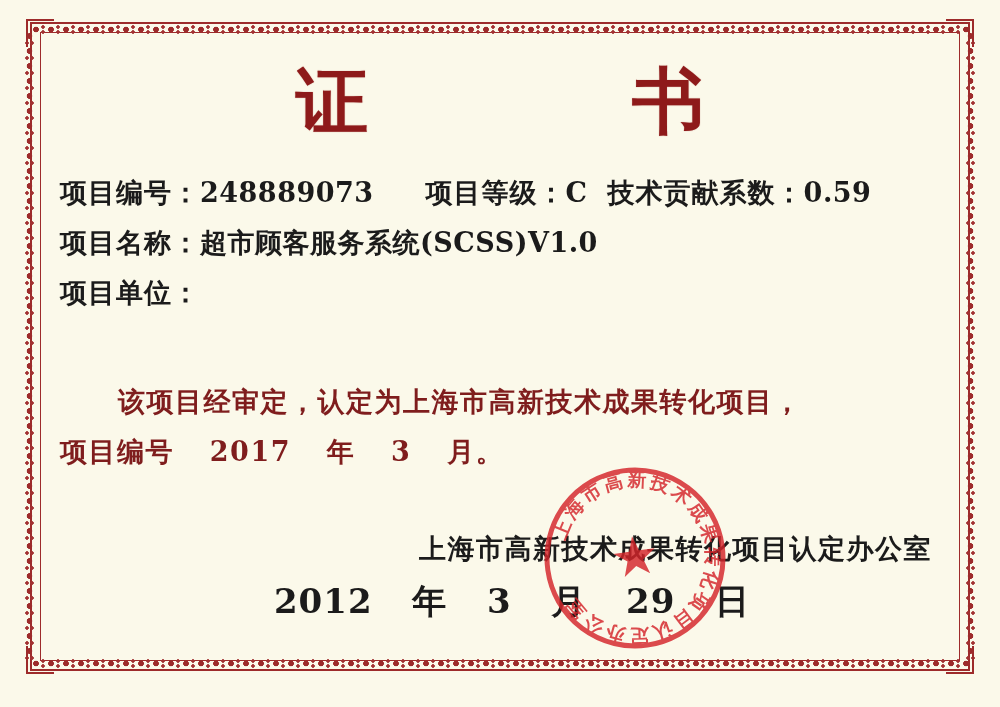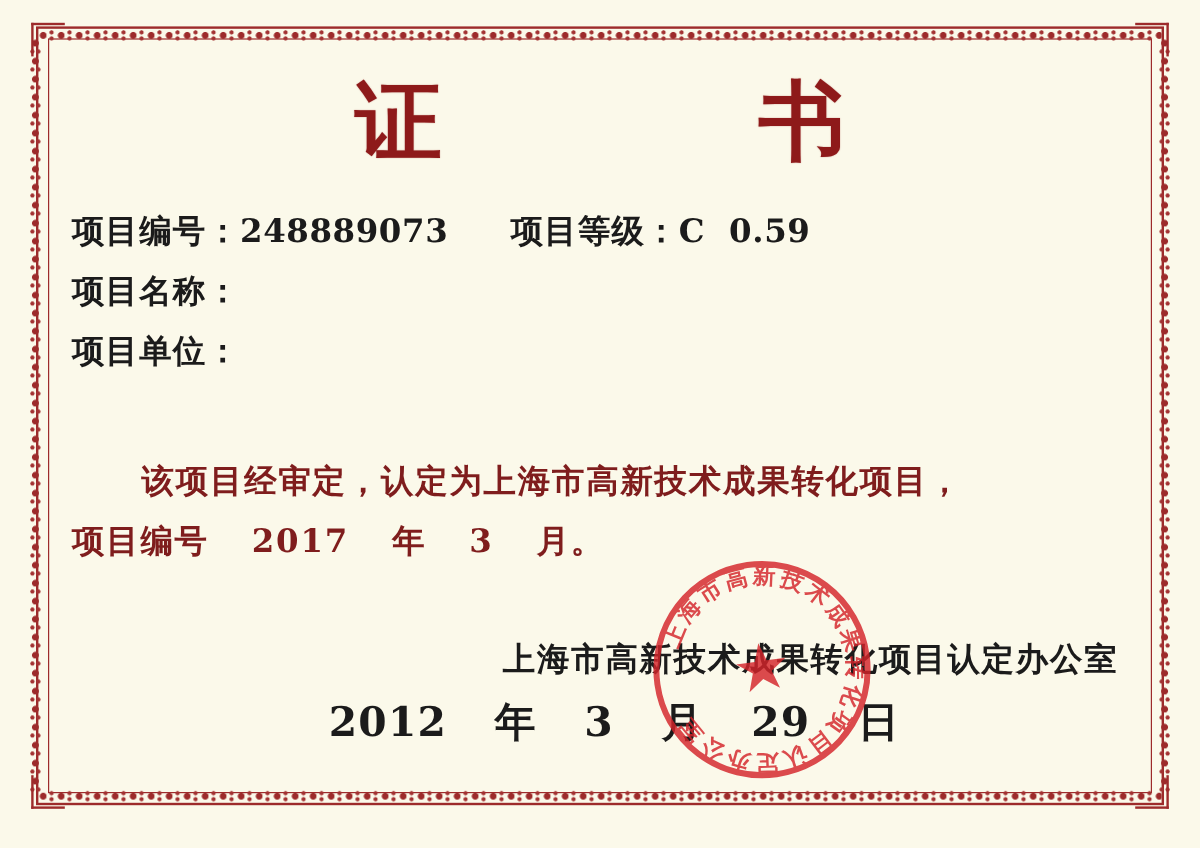--- a/index.html
+++ b/index.html
@@ -184,25 +184,27 @@
 
     <div class="cert-title">证　书</div>
 
     <div class="field-row first">
       <span class="field-label">项目编号：</span>
       <span class="field-value">248889073</span>
       <span class="gap-lg"></span>
       <span class="field-label">项目等级：</span>
       <span class="field-value">C</span>
       <span class="gap-sm"></span>
+      <span class="field-label">技术贡献系数：</span>
       <span class="field-value">0.59</span>
     </div>
 
     <div class="field-row">
       <span class="field-label">项目名称：</span>
+      <span class="field-value">超市顾客服务系统(SCSS)V1.0</span>
     </div>
 
     <div class="field-row">
       <span class="field-label">项目单位：</span>
     </div>
 
     <div class="body-text">
       <div>
         <span class="indent"></span><span>该项目经审定，认定为上海市高新技术成果转化项目，</span>
       </div>

